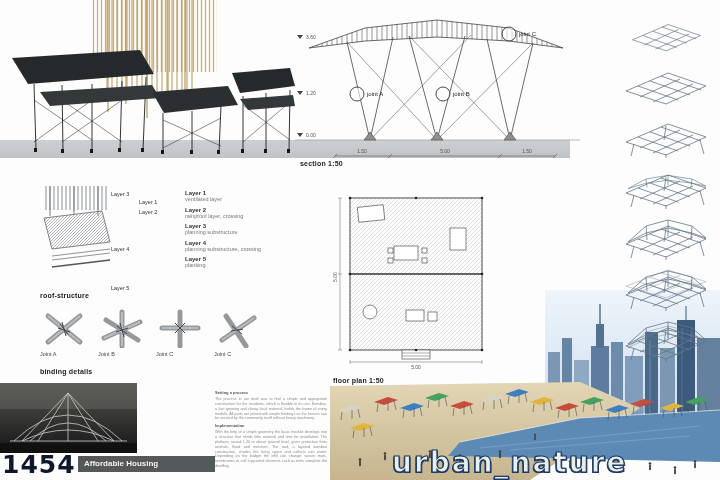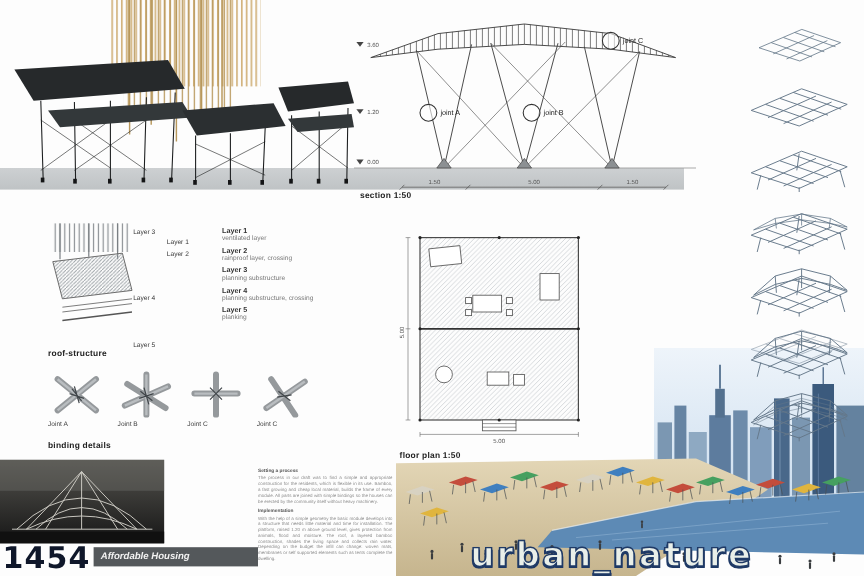--- a/index.html
+++ b/index.html
@@ -20,21 +20,21 @@
   .textblock{position:absolute;left:215px;top:390px;width:112px;height:88px;overflow:hidden;z-index:6;}
   .textblock-inner{width:224px;transform:scale(.5);transform-origin:0 0;
                    font-size:7.5px;color:#8b8b8b;line-height:1.3;text-align:justify;}
   .tb-head{font-size:8px;font-weight:bold;color:#555;margin:0 0 2px 0;}
   .tb-body{margin:0 0 5px 0;}
   .entry-number{position:absolute;left:2px;top:450px;z-index:7;
                 font-family:"DejaVu Sans","Liberation Sans",sans-serif;
                 font-weight:bold;font-size:25px;color:#0f172a;letter-spacing:1px;}
   .category-bar{position:absolute;left:78px;top:456px;width:137px;height:16px;background:#54585b;
                 color:#f2f2f2;font-size:8px;font-weight:bold;line-height:16px;
-                padding-left:6px;box-sizing:border-box;z-index:7;font-style:italic;}
+                padding-left:6px;box-sizing:border-box;z-index:7;}
   .big-title{position:absolute;left:392px;top:446px;width:310px;z-index:8;
              font-family:"DejaVu Sans","Liberation Sans",sans-serif;
              font-weight:bold;font-size:28px;letter-spacing:2px;color:#e9efe9;
              -webkit-text-stroke:1.2px #1f3a66;
              text-shadow:0 0 1px #1f3a66,1px 1px 0 #1f3a66,-1px 1px 0 #1f3a66;}
   .render-svg{position:absolute;left:330px;top:290px;z-index:1;}
   .floor-svg{position:absolute;left:330px;top:192px;z-index:2;}
   .section-svg{position:absolute;left:295px;top:8px;z-index:3;}
   .persp-svg{position:absolute;left:0;top:0;z-index:3;}
   .roof-svg{position:absolute;left:40px;top:186px;z-index:3;}

